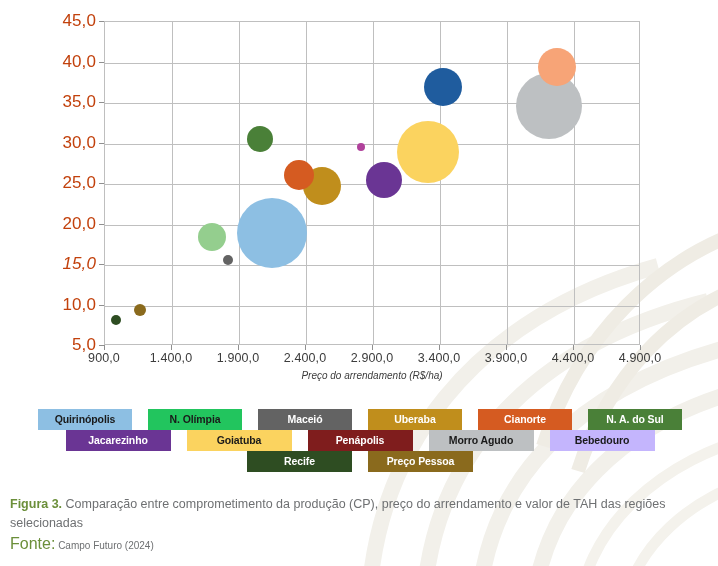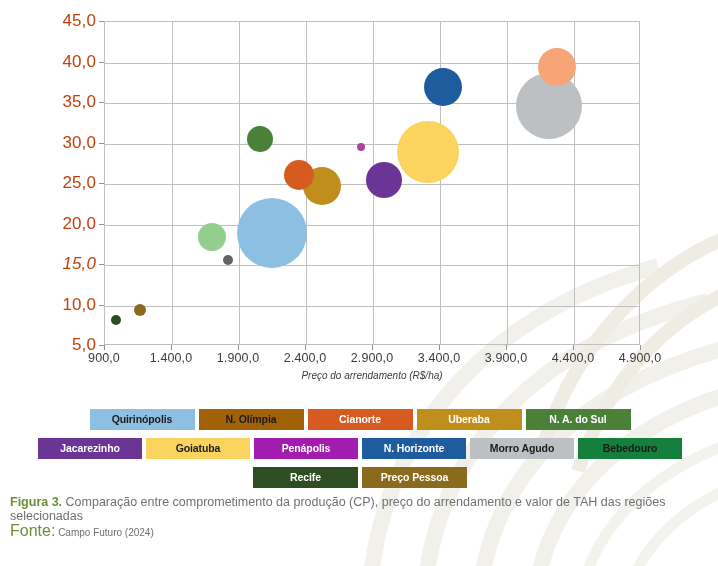--- a/index.html
+++ b/index.html
@@ -127,22 +127,22 @@
   
   #legend {
     position: absolute;
     left: 38px;
     top: 409px;
     width: 644px;
   }
   .legend-row {
     display: flex;
     justify-content: center;
-    gap: 4px;
-    margin-bottom: 8px;
+    gap: 16px;
+    margin-bottom: 0;
     align-items: flex-end;
   }
   .legend-item {
     width: 105px;
     height: 21px;
     line-height: 21px;
     text-align: center;
     font-size: 10.5px;
     font-weight: bold;
     letter-spacing: -0.1px;
@@ -151,21 +151,21 @@
   }
 
   
   #caption {
     position: absolute;
     left: 10px;
     top: 495px;
     width: 700px;
     font-size: 12.5px;
     color: #6e7072;
-    line-height: 14px;
+    line-height: 19px;
   }
   #caption .fig-label {
     font-weight: bold;
     color: #6b8f3a;
   }
   #source {
     margin-top: 1px;
   }
   #source .src-label {
     font-weight: normal;
@@ -278,32 +278,32 @@
           <div class="bubble" title="Recife" style="left: 10.988px; top: 298.08px; width: 10px; height: 10px; background: rgb(46, 77, 34);"></div>
           <div class="bubble" title="João Pessoa" style="left: 34.84px; top: 287.55px; width: 12px; height: 12px; background: rgb(138, 106, 29);"></div>
         </div>
     </div>
 
   </div>
 
   <div id="legend">
       <div class="legend-row">
         <div class="legend-item" style="background: rgb(141, 191, 227); color: rgb(26, 26, 26);">Quirinópolis</div>
-        <div class="legend-item" style="background: #a16207; color: rgb(26, 26, 26);">N. Olímpia</div>
+        <div class="legend-item" style="background: #22c55e; color: rgb(26, 26, 26);">N. Olímpia</div>
+        <div class="legend-item" style="background: rgb(99, 99, 99); color: rgb(255, 255, 255);">Maceió</div>
+        <div class="legend-item" style="background: rgb(192, 142, 28); color: rgb(255, 255, 255);">Uberaba</div>
         <div class="legend-item" style="background: rgb(213, 91, 33); color: rgb(255, 255, 255);">Cianorte</div>
-        <div class="legend-item" style="background: rgb(192, 142, 28); color: rgb(255, 255, 255);">Uberaba</div>
         <div class="legend-item" style="background: rgb(74, 128, 56); color: rgb(255, 255, 255);">N. A. do Sul</div>
       </div>
       <div class="legend-row">
         <div class="legend-item" style="background: rgb(106, 53, 148); color: rgb(255, 255, 255);">Jacarezinho</div>
         <div class="legend-item" style="background: rgb(251, 211, 95); color: rgb(26, 26, 26);">Goiatuba</div>
-        <div class="legend-item" style="background: #a21caf; color: rgb(255, 255, 255);">Penápolis</div>
-        <div class="legend-item" style="background: rgb(31, 92, 158); color: rgb(255, 255, 255);">N. Horizonte</div>
+        <div class="legend-item" style="background: #7f1d1d; color: rgb(255, 255, 255);">Penápolis</div>
         <div class="legend-item" style="background: rgb(189, 192, 194); color: rgb(26, 26, 26);">Morro Agudo</div>
-        <div class="legend-item" style="background: #15803d; color: rgb(26, 26, 26);">Bebedouro</div>
+        <div class="legend-item" style="background: #c4b5fd; color: rgb(26, 26, 26);">Bebedouro</div>
       </div>
       <div class="legend-row">
         <div class="legend-item" style="background: rgb(46, 77, 34); color: rgb(255, 255, 255);">Recife</div>
         <div class="legend-item" style="background: rgb(138, 106, 29); color: rgb(255, 255, 255);">Preço Pessoa</div>
       </div>
     </div>
 
   <div id="caption">
     <div>
       <span class="fig-label">Figura 3.</span><span> Comparação entre comprometimento da produção (CP), preço do arrendamento e valor de TAH das regiões selecionadas</span>

